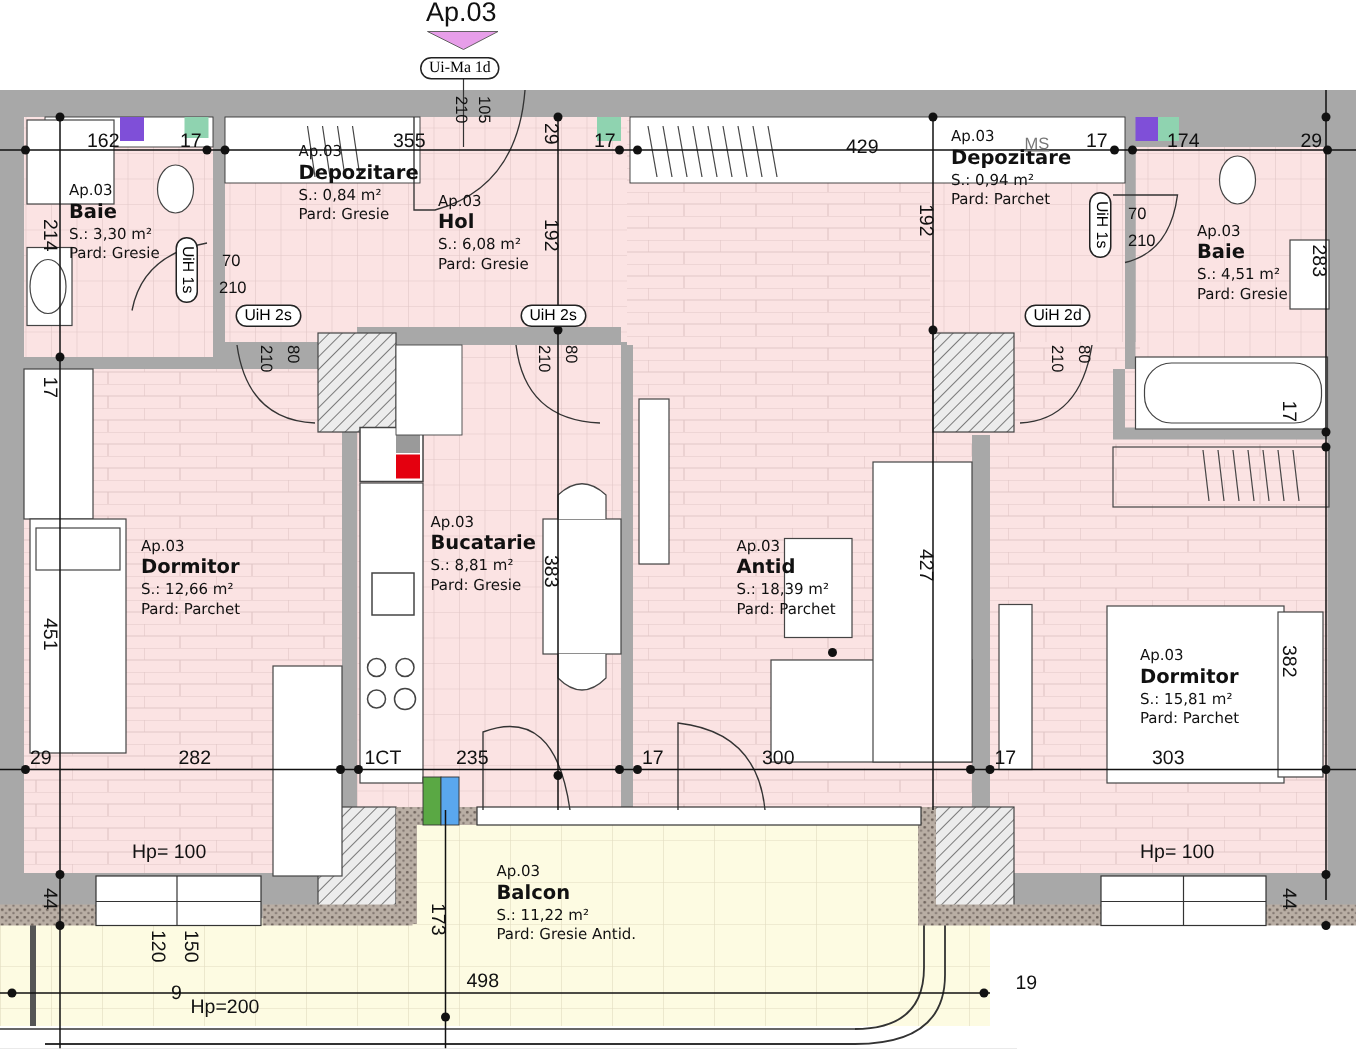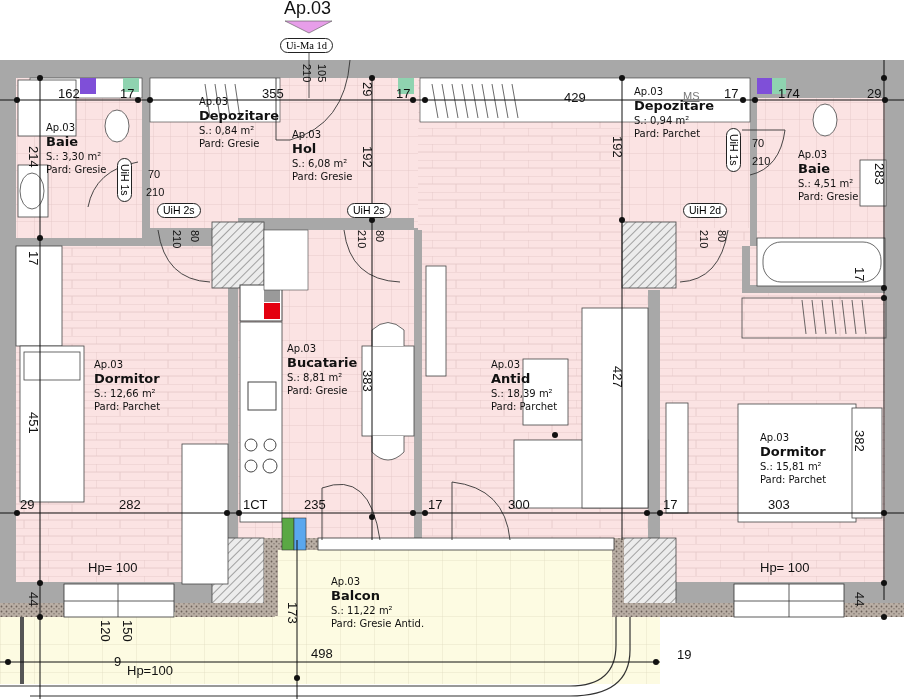--- a/index.html
+++ b/index.html
@@ -350,18 +350,18 @@
 <div class="dim" style="left:119px;top:497px;">282</div>
 <div class="dim" style="left:243px;top:497px;">1CT</div>
 <div class="dim" style="left:304px;top:497px;">235</div>
 <div class="dim" style="left:428px;top:497px;">17</div>
 <div class="dim" style="left:508px;top:497px;">300</div>
 <div class="dim" style="left:663px;top:497px;">17</div>
 <div class="dim" style="left:768px;top:497px;">303</div>
 
 <div class="dim" style="left:88px;top:560px;">Hp= 100</div>
 <div class="dim" style="left:760px;top:560px;">Hp= 100</div>
-<div class="dim" style="left:127px;top:663px;">Hp=100</div>
+<div class="dim" style="left:127px;top:663px;">Hp=200</div>
 <div class="dim v" style="left:113px;top:620px;">120</div>
 <div class="dim v" style="left:135px;top:620px;">150</div>
 <div class="dim" style="left:311px;top:646px;">498</div>
 <div class="dim" style="left:637px;top:647px;margin-left:40px;">19</div>
 <div class="dim" style="left:114px;top:654px;">9</div>
 
 </body></html>

